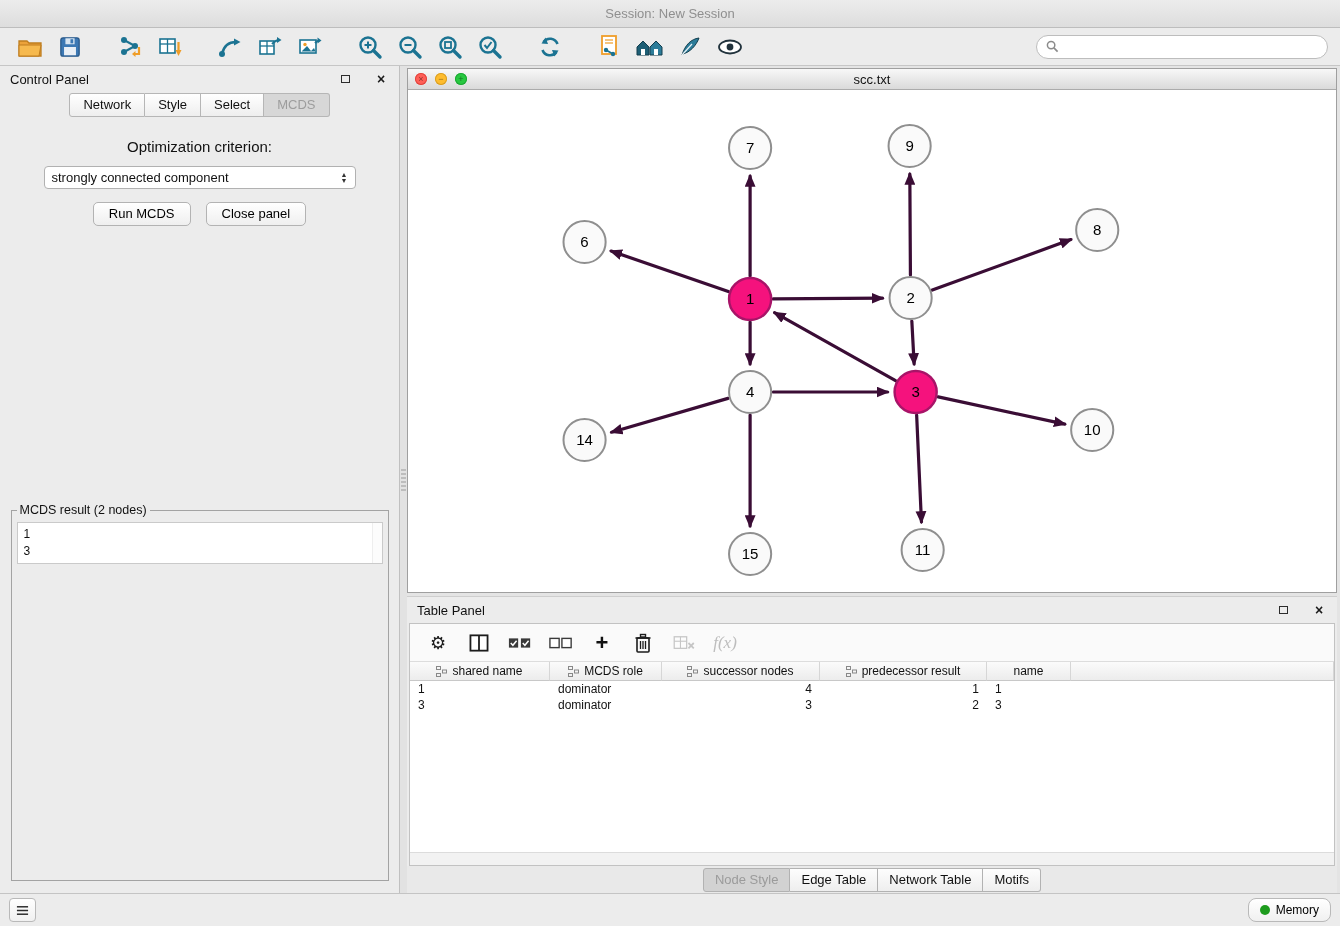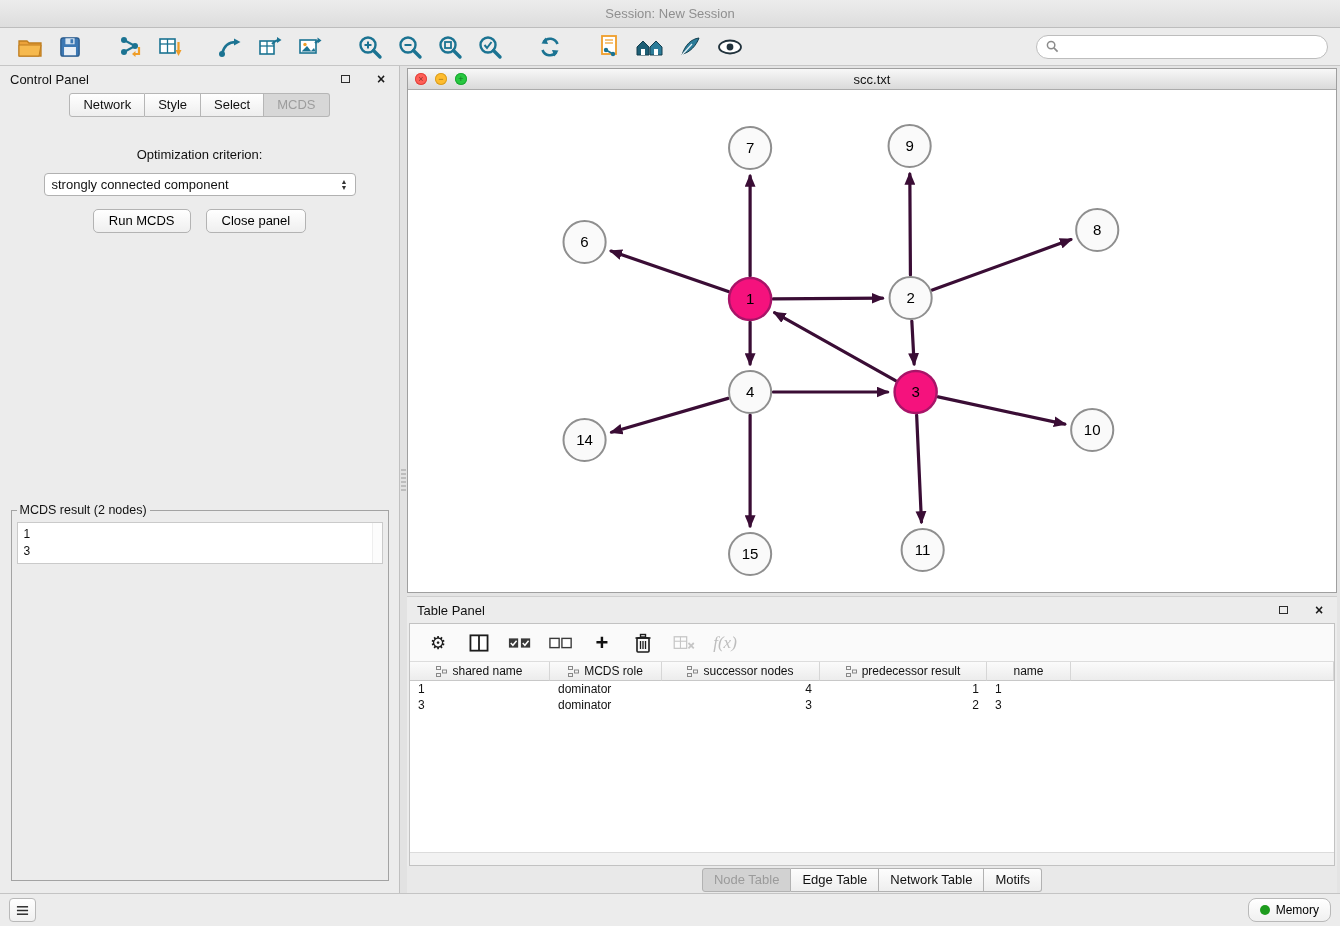--- a/index.html
+++ b/index.html
@@ -55,21 +55,21 @@
 
   .cp-tabs { display:flex; justify-content:center; padding:1px 0 0 0; }
   .cp-tab { font-size:13px; padding:3px 13px 4px; background:linear-gradient(#ffffff,#eeeeee);
     border:1px solid #b6b6b6; border-left:none; cursor:default; }
   .cp-tab:first-child { border-left:1px solid #b6b6b6; border-radius:3px 0 0 3px; }
   .cp-tab:last-child { border-radius:0 3px 3px 0; }
   .cp-tab.active { background:#d7d7d7; color:#9d9d9d; }
 
   .cp-body { flex:1; display:flex; flex-direction:column; align-items:center;
     background:#ececec; min-height:0; }
-  .opt-label { margin-top:30px; font-size:13px; }
+  .opt-label { margin-top:21px; font-size:15px; }
   .criterion-select { margin-top:11px; width:312px; height:23px; background:#fff;
     border:1px solid #b1b1b1; border-radius:4px; display:flex; align-items:center;
     padding:0 7px; font-size:13px; }
   .spin { margin-left:auto; display:flex; flex-direction:column; align-items:center;
     line-height:6px; font-size:7px; color:#333; }
   .cp-buttons { margin-top:13px; display:flex; gap:15px; }
   .mac-btn { font-size:13px; background:linear-gradient(#ffffff,#efefef);
     border:1px solid #b3b3b3; border-radius:5px; padding:3px 15px 4px; cursor:default;
     font-family:"Liberation Sans",sans-serif; }
 
@@ -540,21 +540,21 @@
             <div class="td">dominator</div>
             <div class="td num">3</div>
             <div class="td num">2</div>
             <div class="td">3</div>
             <div class="td"></div>
           </div>
           <div class="tp-filler"></div>
           <div class="tp-scroll-strip"></div>
         </div>
         <div class="tp-tabs">
-          <span class="tp-tab active">Node Table</span>
+          <span class="tp-tab active">Node Style</span>
           <span class="tp-tab">Edge Table</span>
           <span class="tp-tab">Network Table</span>
           <span class="tp-tab">Motifs</span>
         </div>
       </div>
 
     </div>
   </div>
 
   <div class="statusbar">

